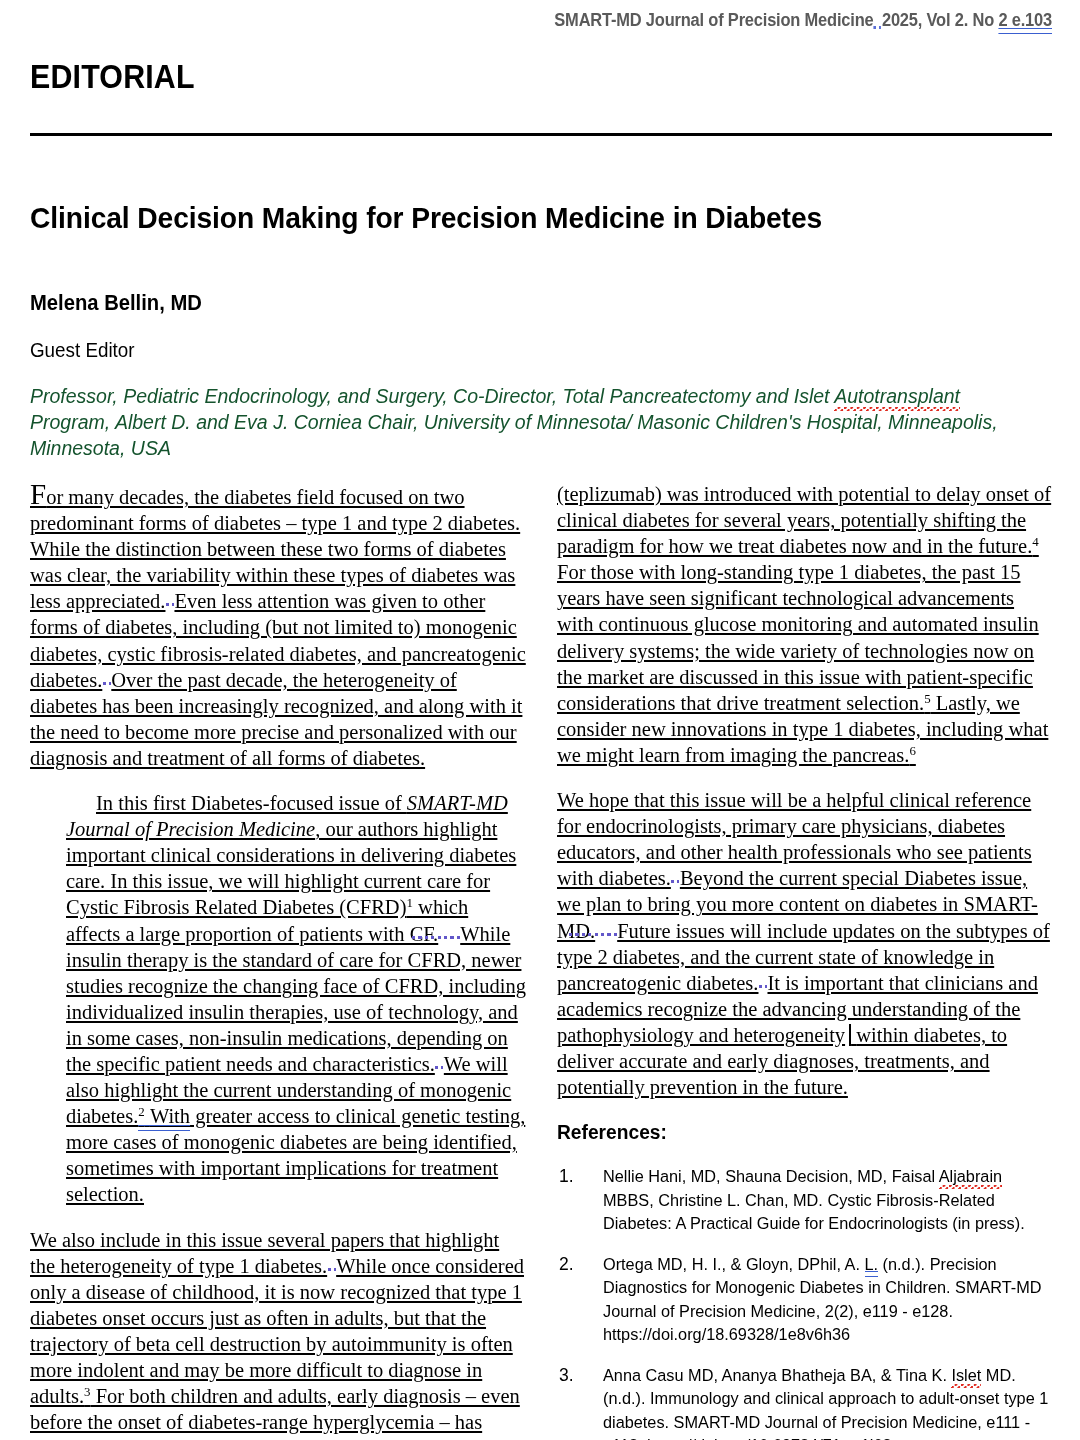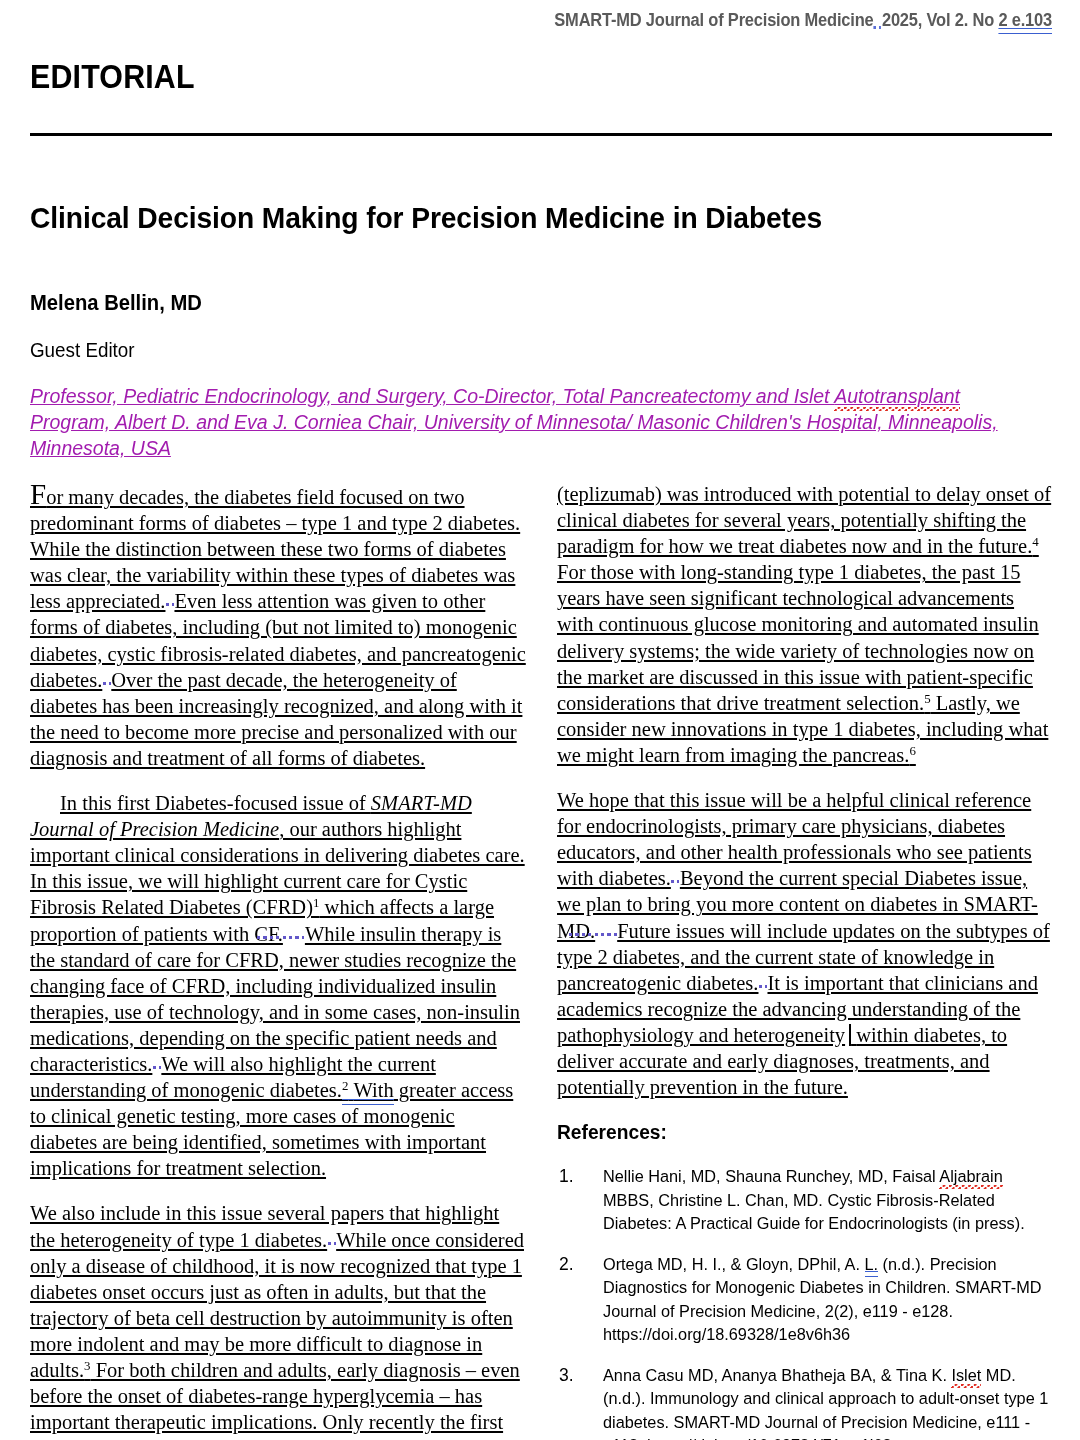--- a/index.html
+++ b/index.html
@@ -129,22 +129,21 @@
   }
   .author-affil {
     position: absolute;
     top: 383px;
     left: 30px;
     width: 1010px;
     font-family: "Liberation Sans", sans-serif;
     font-style: italic;
     font-size: 19.5px;
     line-height: 26px;
-    color: #a21caf;
-    text-decoration: underline;
+    color: #14532d;
   }
   .sq-red {
     position: relative;
     white-space: nowrap;
   }
   .sq-red::after {
     content: "";
     position: absolute;
     left: 0; right: 0; bottom: -4px;
     height: 4px;
@@ -166,21 +165,21 @@
     color: #000;
     text-align: left;
   }
   .col-left  { left: 30px; }
   .col-right { left: 557px; }
 
   .col p {
     margin: 0 0 19px 0;
     text-decoration: underline;
   }
-  .col p.indent { text-indent: 30px; }
+  .col p.indent { text-indent: 30px; margin-left: 36px; }
 
   .dropcap {
     font-size: 29px;
     line-height: 0.9;
   }
   sup {
     font-size: 0.63em;
     line-height: 0;
     vertical-align: 0.52em;
   }
@@ -276,21 +275,21 @@
 
     <p><span>(teplizumab) was introduced with potential to delay onset of clinical diabetes for several years, potentially shifting the paradigm for how we treat diabetes now and in the future.</span><sup>4</sup><span> For those with long-standing type 1 diabetes, the past 15 years have seen significant technological advancements with continuous glucose monitoring and automated insulin delivery systems; the wide variety of technologies now on the market are discussed in this issue with patient-specific considerations that drive treatment selection.</span><sup>5</sup><span> Lastly, we consider new innovations in type 1 diabetes, including what we might learn from imaging the pancreas.</span><sup>6</sup></p>
 
     <p><span>We hope that this issue will be a helpful clinical reference for endocrinologists, primary care physicians, diabetes educators, and other health professionals who see patients with diabetes.</span><span class="gmark"></span><span>Beyond the current special Diabetes issue, we plan to bring you more content on diabetes in SMART-MD.</span><span class="gmark wide"></span><span>Future issues will include updates on the subtypes of type 2 diabetes, and the current state of knowledge in pancreatogenic diabetes.</span><span class="gmark"></span><span>It is important that clinicians and academics recognize the advancing understanding of the pathophysiology and heterogeneity</span><span class="caret"></span> <span>within diabetes, to deliver accurate and early diagnoses, treatments, and potentially prevention in the future.</span></p>
 
     <div class="ref-head"><span>References</span><span class="colon">:</span></div>
 
     <ol class="ref-list">
 
       <li class="ref-item">
-        <span class="ref-num">1.</span><span>Nellie Hani, MD, Shauna Runchey, MD, Faisal </span><span class="sq-red">Aljabrain</span><span> MBBS, Christine L. Chan, MD. Cystic Fibrosis-Related Diabetes: A Practical Guide for Endocrinologists (in press).</span>
+        <span class="ref-num">1.</span><span>Nellie Hani, MD, Shauna Decision, MD, Faisal </span><span class="sq-red">Aljabrain</span><span> MBBS, Christine L. Chan, MD. Cystic Fibrosis-Related Diabetes: A Practical Guide for Endocrinologists (in press).</span>
       </li>
 
       <li class="ref-item">
         <span class="ref-num">2.</span><span>Ortega MD, H. I., &amp; Gloyn, DPhil, A. </span><span class="dblunder">L.</span><span> (n.d.). Precision Diagnostics for Monogenic Diabetes in Children. SMART-MD Journal of Precision Medicine, 2(2), e119 - e128. https://doi.org/18.69328/1e8v6h36</span>
       </li>
 
       <li class="ref-item">
         <span class="ref-num">3.</span><span>Anna Casu MD, Ananya Bhatheja BA, &amp; Tina K. </span><span class="sq-red">Islet</span><span> MD. (n.d.). Immunology and clinical approach to adult-onset type 1 diabetes. SMART-MD Journal of Precision Medicine, e111 - e118. https://doi.org/10.69734/71yw1j63</span>
       </li>
 

